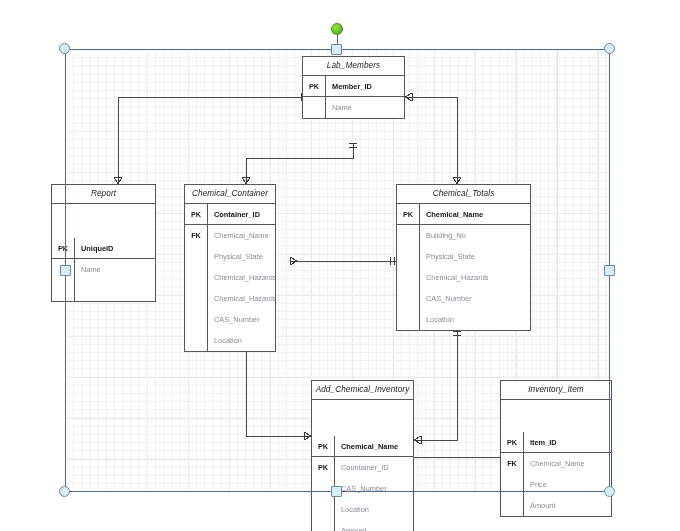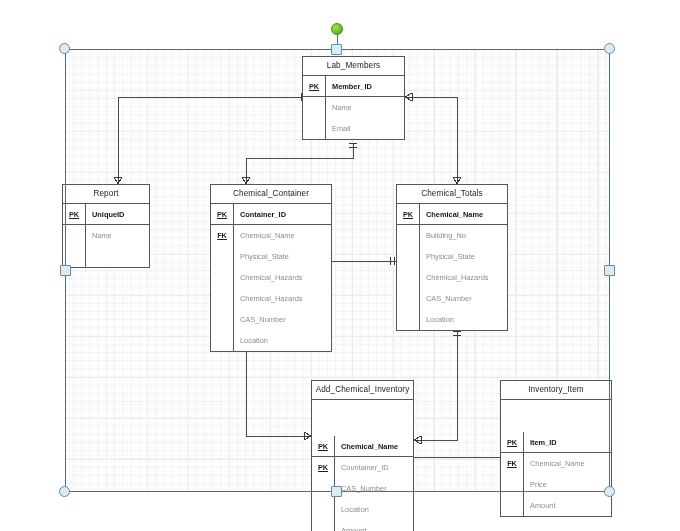--- a/index.html
+++ b/index.html
@@ -79,41 +79,41 @@
     height: 19px;
     line-height: 18px;
     text-align: center;
     font-size: 8.2px;
     color: #1c1c1c;
     border-bottom: 1.1px solid #55565a;
     background: #ffffff;
     letter-spacing: .1px;
     white-space: nowrap;
     overflow: hidden;
+    font-style: italic;
   }
   .ent-body { flex: 1; display: flex; flex-direction: column; }
   .row {
     display: flex;
     align-items: center;
     height: 21px;
     flex: 0 0 auto;
   }
   .row.pkrow { border-bottom: 1.1px solid #55565a; }
   .key-cell {
     width: 23px;
     flex: 0 0 23px;
     align-self: stretch;
     display: flex;
     align-items: center;
     justify-content: center;
     font-size: 7.3px;
     font-weight: bold;
     color: #1d1d1d;
     border-right: 1.1px solid #55565a;
-    text-decoration: underline;
   }
   .key-cell.blank { color: transparent; }
   .attr-cell {
     flex: 1;
     padding-left: 6px;
     font-size: 7.4px;
     color: #8c8c94;
     white-space: nowrap;
     overflow: hidden;
   }
@@ -210,46 +210,42 @@
     <div class="ent-title">Lab_Members</div>
     <div class="ent-body">
       <div class="row pkrow">
         <div class="key-cell">PK</div>
         <div class="attr-cell">Member_ID</div>
       </div>
       <div class="row">
         <div class="key-cell blank"></div>
         <div class="attr-cell">Name</div>
       </div>
-      <div class="row">
-        <div class="key-cell blank"></div>
-        <div class="attr-cell">Email</div>
-      </div>
-    </div>
-  </div>
-
-  <div class="entity" style="left:62px; top:184px; width:88px;">
+    </div>
+  </div>
+
+  <div class="entity" style="left:51px; top:184px; width:105px;gap:34px;">
     <div class="ent-title">Report</div>
     <div class="ent-body">
       <div class="row pkrow">
         <div class="key-cell">PK</div>
         <div class="attr-cell">UniqueID</div>
       </div>
       <div class="row">
         <div class="key-cell blank"></div>
         <div class="attr-cell">Name</div>
       </div>
       <div class="row">
         <div class="key-cell blank"></div>
         <div class="attr-cell"></div>
       </div>
     </div>
   </div>
 
-  <div class="entity" style="left:210px; top:184px; width:122px;justify-content:center;">
+  <div class="entity" style="left:184px; top:184px; width:92px;justify-content:center;">
     <div class="ent-title">Chemical_Container</div>
     <div class="ent-body">
       <div class="row pkrow">
         <div class="key-cell">PK</div>
         <div class="attr-cell">Container_ID</div>
       </div>
       <div class="row">
         <div class="key-cell fk">FK</div>
         <div class="attr-cell">Chemical_Name</div>
       </div>
@@ -269,21 +265,21 @@
         <div class="key-cell blank"></div>
         <div class="attr-cell">CAS_Number</div>
       </div>
       <div class="row">
         <div class="key-cell blank"></div>
         <div class="attr-cell">Location</div>
       </div>
     </div>
   </div>
 
-  <div class="entity" style="left:396px; top:184px; width:112px;">
+  <div class="entity" style="left:396px; top:184px; width:135px;">
     <div class="ent-title">Chemical_Totals</div>
     <div class="ent-body">
       <div class="row pkrow">
         <div class="key-cell">PK</div>
         <div class="attr-cell">Chemical_Name</div>
       </div>
       <div class="row">
         <div class="key-cell blank"></div>
         <div class="attr-cell">Building_No</div>
       </div>

